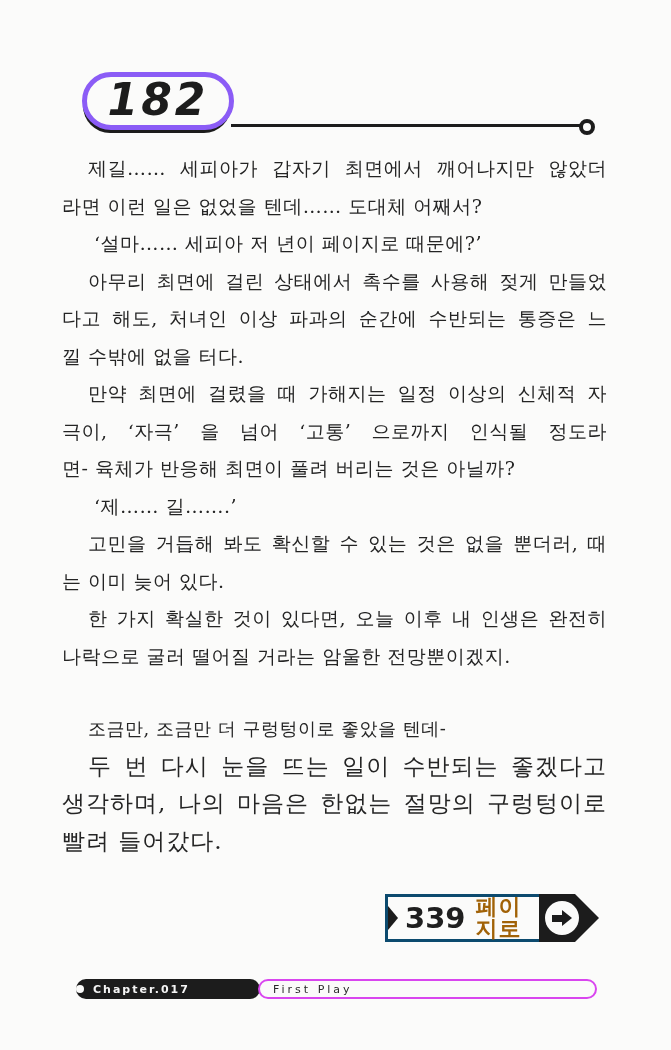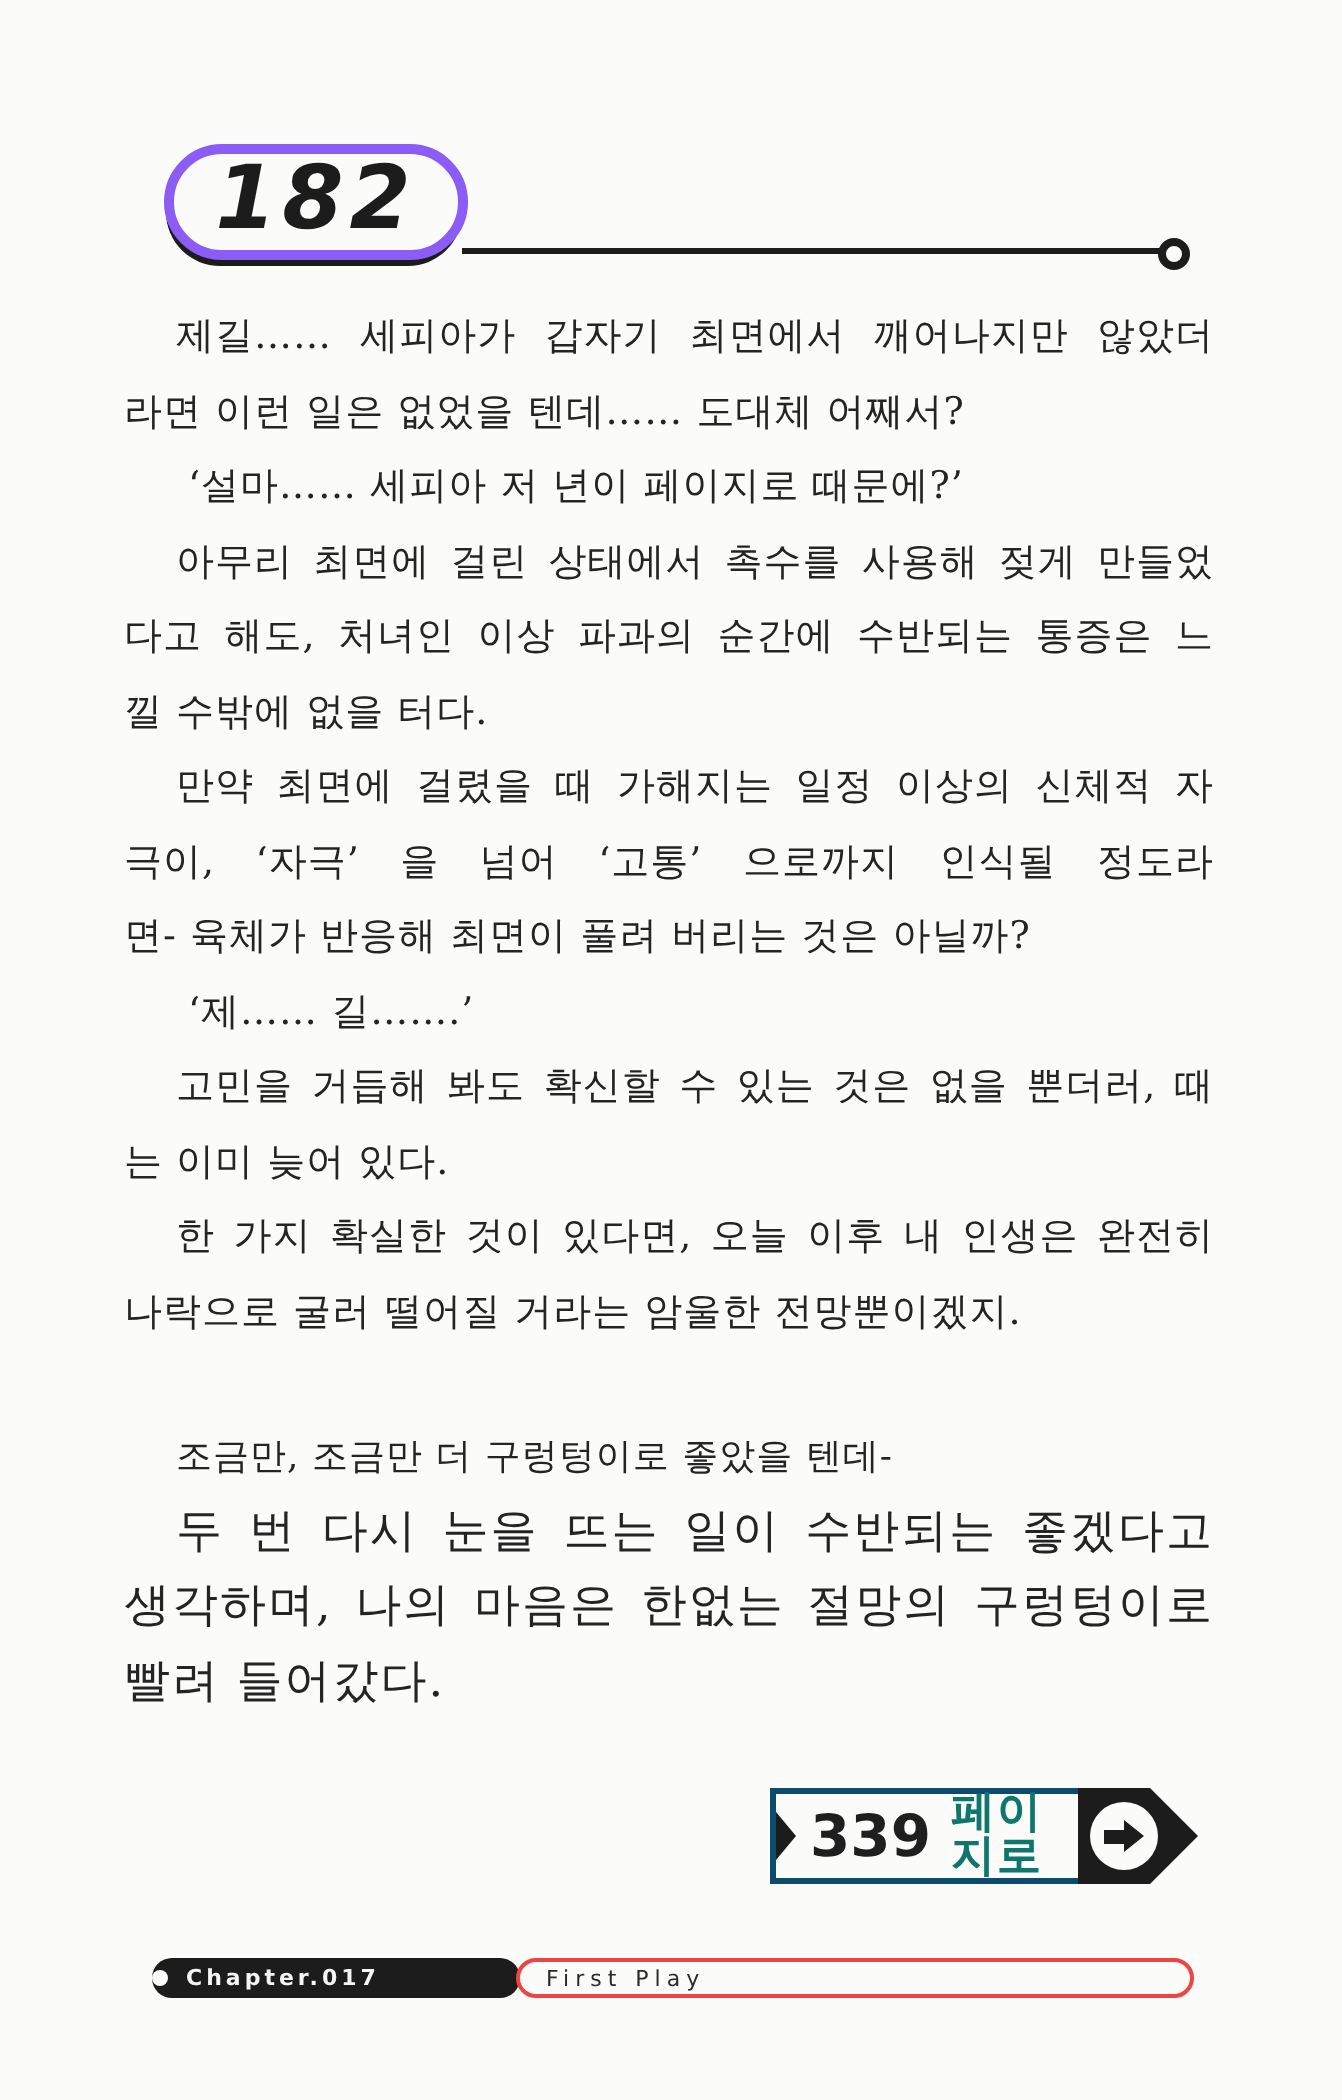--- a/index.html
+++ b/index.html
@@ -65,21 +65,21 @@
     border-left: 10px solid #1c1c1c;
     border-top: 12px solid transparent;
     border-bottom: 12px solid transparent;
   }
   .nav-number {
     font-family: "DejaVu Sans", "Liberation Sans", sans-serif;
     font-weight: 700; font-size: 29px; color: #1f1f1f; line-height: 1;
   }
   .nav-label {
     font-family: "DejaVu Sans", "Liberation Sans", sans-serif;
-    font-weight: 700; font-size: 22px; color: #0f766e; line-height: 1;
+    font-weight: 700; font-size: 22px; color: #a16207; line-height: 1;
     letter-spacing: 1px;
   }
   .nav-black {
     position: absolute; left: 154px; top: 0; width: 60px; height: 48px;
     background: #1c1c1c;
     clip-path: polygon(0 0, 60% 0, 100% 50%, 60% 100%, 0 100%);
     display: flex; align-items: center;
   }
   .nav-circle {
     width: 34px; height: 34px; margin-left: 6px;
@@ -107,21 +107,21 @@
     flex: 0 0 auto;
   }
   .footer-chapter .txt {
     color: #f5f5f5;
     font-family: "DejaVu Sans", "Liberation Sans", sans-serif;
     font-weight: 700; font-size: 11px; letter-spacing: 2px;
     transform: translateY(-0.5px);
   }
   .footer-series {
     position: absolute; left: 258px; top: 979px; width: 339px; height: 20px;
-    border: 2px solid #ef4444; border-radius: 11px;
+    border: 2px solid #d946ef; border-radius: 11px;
     background: #fbfbfa; box-sizing: border-box;
     display: flex; align-items: center; padding-left: 13px;
   }
   .footer-series .txt {
     color: #2a2a2a;
     font-family: "DejaVu Sans", "Liberation Sans", sans-serif;
     font-weight: 400; font-size: 11px; letter-spacing: 3px;
   }
 </style>
 </head>

